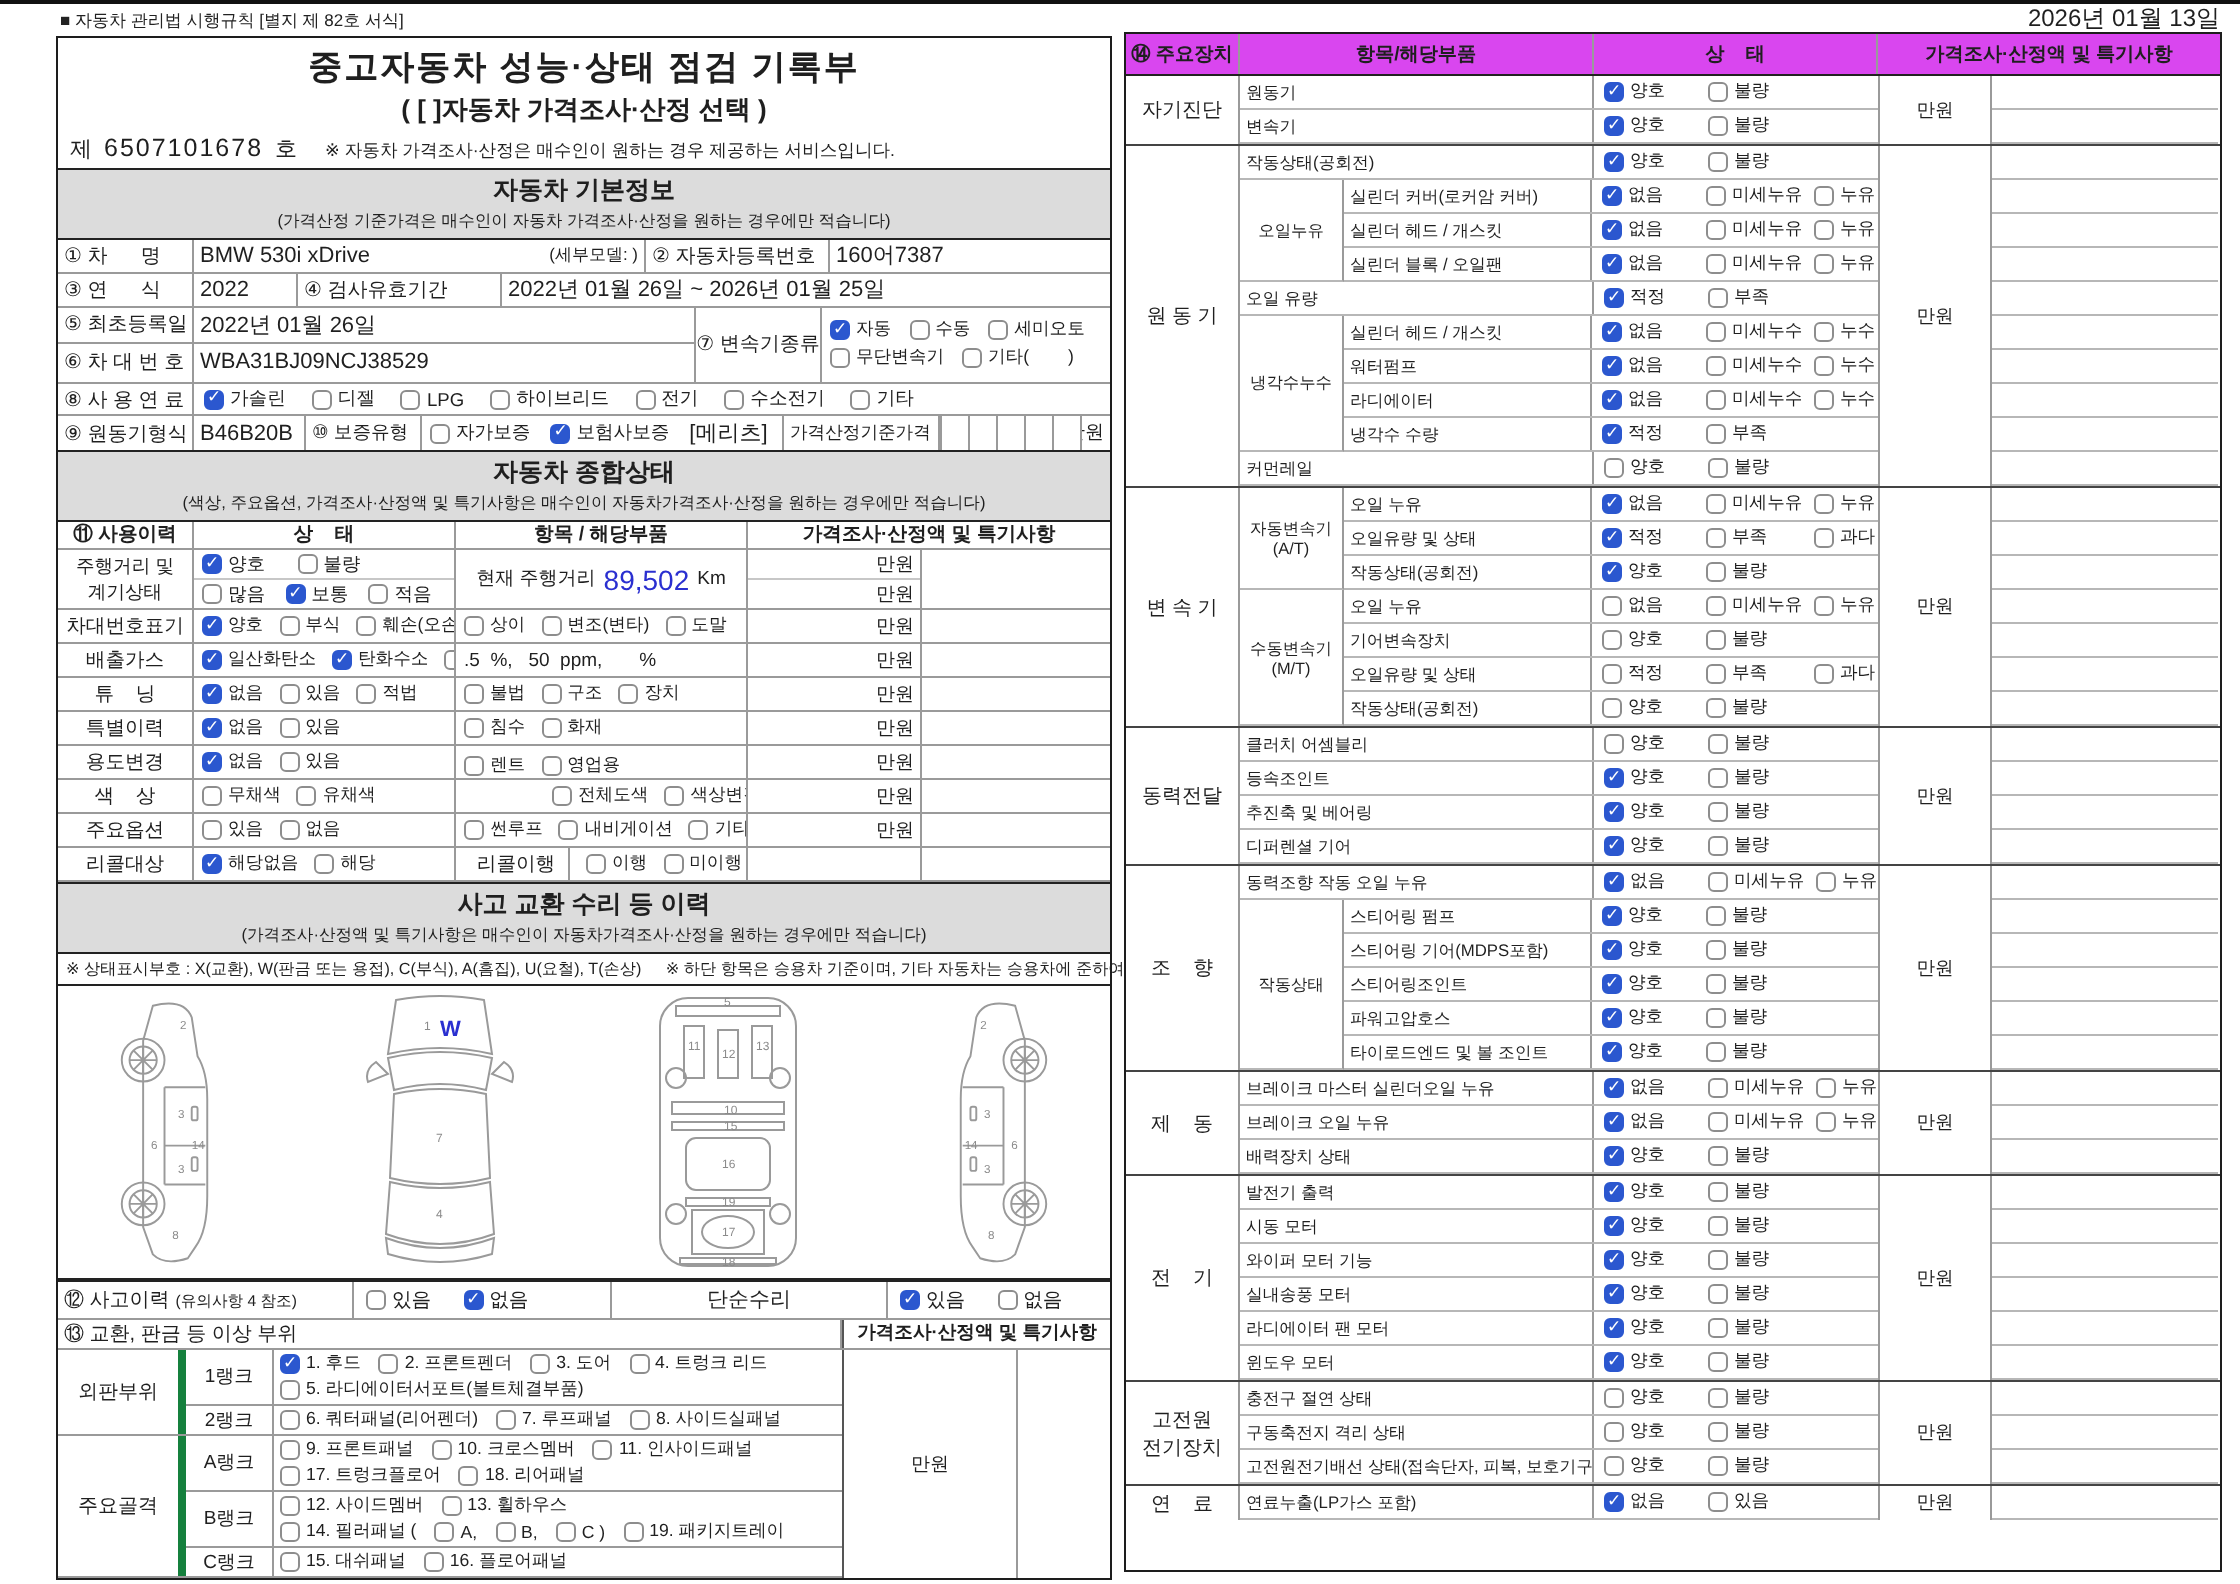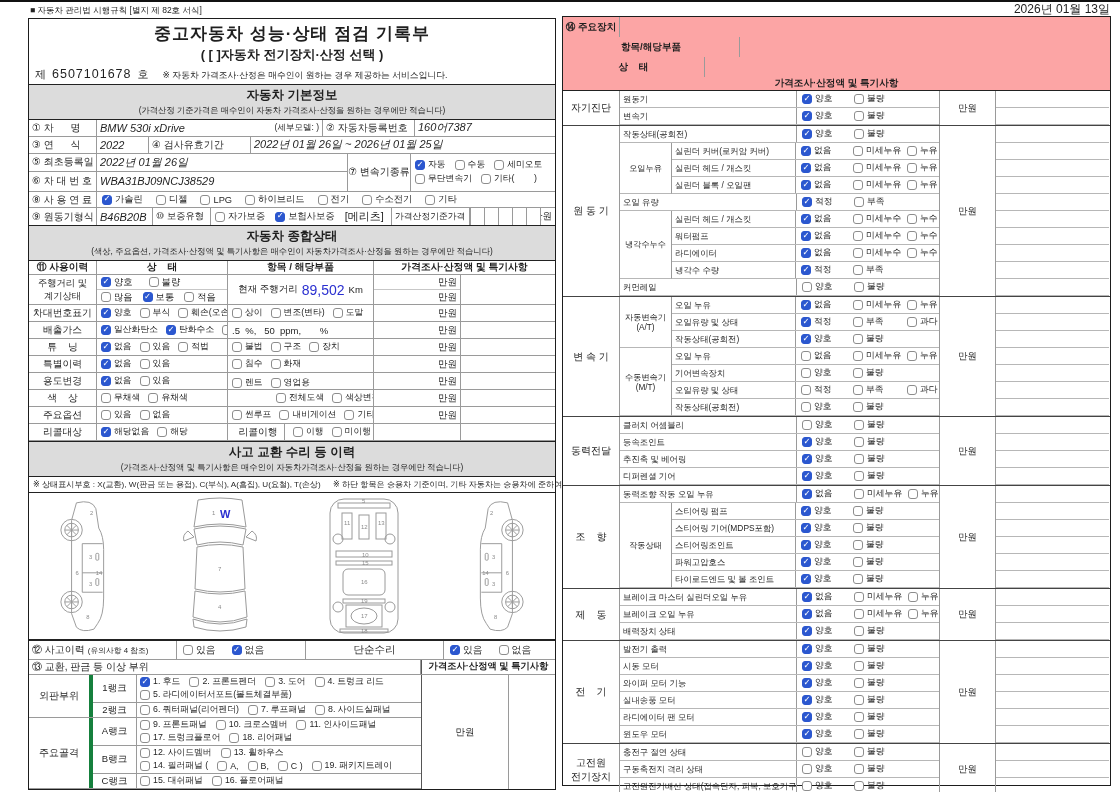--- a/index.html
+++ b/index.html
@@ -21,36 +21,36 @@
   
   .cb{display:inline-block;width:10px;height:10px;border:1.3px solid #8d8d8d;border-radius:3px;background:#fff;flex:none;position:relative;box-sizing:border-box;}
   .cb.on{background:#2b57cf;border-color:#2b57cf;}
   .cb.on::after{content:"✓";color:#fff;font-size:8.5px;font-weight:bold;position:absolute;left:0.5px;top:-2.5px;}
   .opt{display:inline-flex;align-items:center;gap:3px;font-size:9.3px;white-space:nowrap;}
   
   .frow{display:flex;align-items:stretch;border-bottom:1px solid #9a9a9a;box-sizing:border-box;}
   .cell{display:flex;align-items:center;padding:0 3px;box-sizing:border-box;border-right:1px solid #9a9a9a;font-size:10px;overflow:hidden;white-space:nowrap;}
   .cell:last-child{border-right:none;}
   .cell.lab{font-size:10px;}
-  .cell.val{font-size:11px;font-style:italic;}
+  .cell.val{font-size:11px;}
   .cell.center{justify-content:center;}
   .smallcells{display:flex;align-items:stretch;}
   .smallcells div{width:13px;border-left:1px solid #9a9a9a;}
   
   .othead .cell{font-weight:bold;justify-content:center;font-size:9.8px;}
   .man{font-size:9.5px;}
   .blue{color:#2a2fd0;}
   
   .legend{font-size:8.1px;padding:2px 4px;border-bottom:1.2px solid #222;white-space:nowrap;}
   .diagrams{flex:1;display:flex;justify-content:space-around;align-items:center;border-bottom:1.2px solid #222;padding:2px 4px;}
   .diagrams svg{display:block;}
   .dtext{font-size:6px;fill:#8b8b8b;}
   .wmark{font-size:11px;font-weight:bold;fill:#2a2fd0;}
   
-  .dcolhead{display:flex;border-bottom:1.2px solid #222;background:#fca5a5;font-weight:bold;font-size:9.6px;flex-direction:column;}
+  .dcolhead{display:flex;border-bottom:1.2px solid #222;background:#d946ef;font-weight:bold;font-size:9.6px;}
   .dcolhead div{display:flex;align-items:center;justify-content:center;border-right:1px solid #9a9a9a;box-sizing:border-box;height:20px;}
   .dcolhead div:last-child{border-right:none;}
   .dgroup{display:flex;border-bottom:1.1px solid #444;box-sizing:border-box;}
   .dgroup:last-child{border-bottom:none;}
   .dg-name{width:57px;border-right:1px solid #9a9a9a;display:flex;align-items:center;justify-content:center;
            font-size:10px;text-align:center;white-space:pre-line;box-sizing:border-box;}
   .dg-mid{width:319px;display:flex;flex-direction:column;box-sizing:border-box;}
   .cluster{display:flex;box-sizing:border-box;}
   .dg-sub{width:52px;border-right:1px solid #9a9a9a;display:flex;align-items:center;justify-content:center;
           font-size:8.2px;text-align:center;box-sizing:border-box;border-bottom:1px solid #b7b7b7;white-space:pre-line;}
@@ -78,21 +78,21 @@
 </head>
 <body>
 
 <div class="topline"></div>
 <div class="note-small" style="position:absolute;left:30px;top:5px;">■ 자동차 관리법 시행규칙 [별지 제 82호 서식]</div>
 <div class="date">2026년 01월 13일</div>
 
 <div id="left-box" class="box">
   <div class="titleblock">
     <div class="t1">중고자동차 성능·상태 점검 기록부</div>
-    <div class="t2">( [  ]자동차 전기장치·산정 선택 )</div>
+    <div class="t2">( [  ]자동차 가격조사·산정 선택 )</div>
     <div class="docline">
       <span style="font-size:11px;">제</span>
       <span class="docno">6507101678</span>
       <span style="font-size:11px;">호</span>
       <span style="font-size:8.8px;margin-left:8px;">※ 자동차 가격조사·산정은 매수인이 원하는 경우 제공하는 서비스입니다.</span>
     </div>
   </div>
 
   <div class="sechead">
     <div class="h">자동차 기본정보</div>

